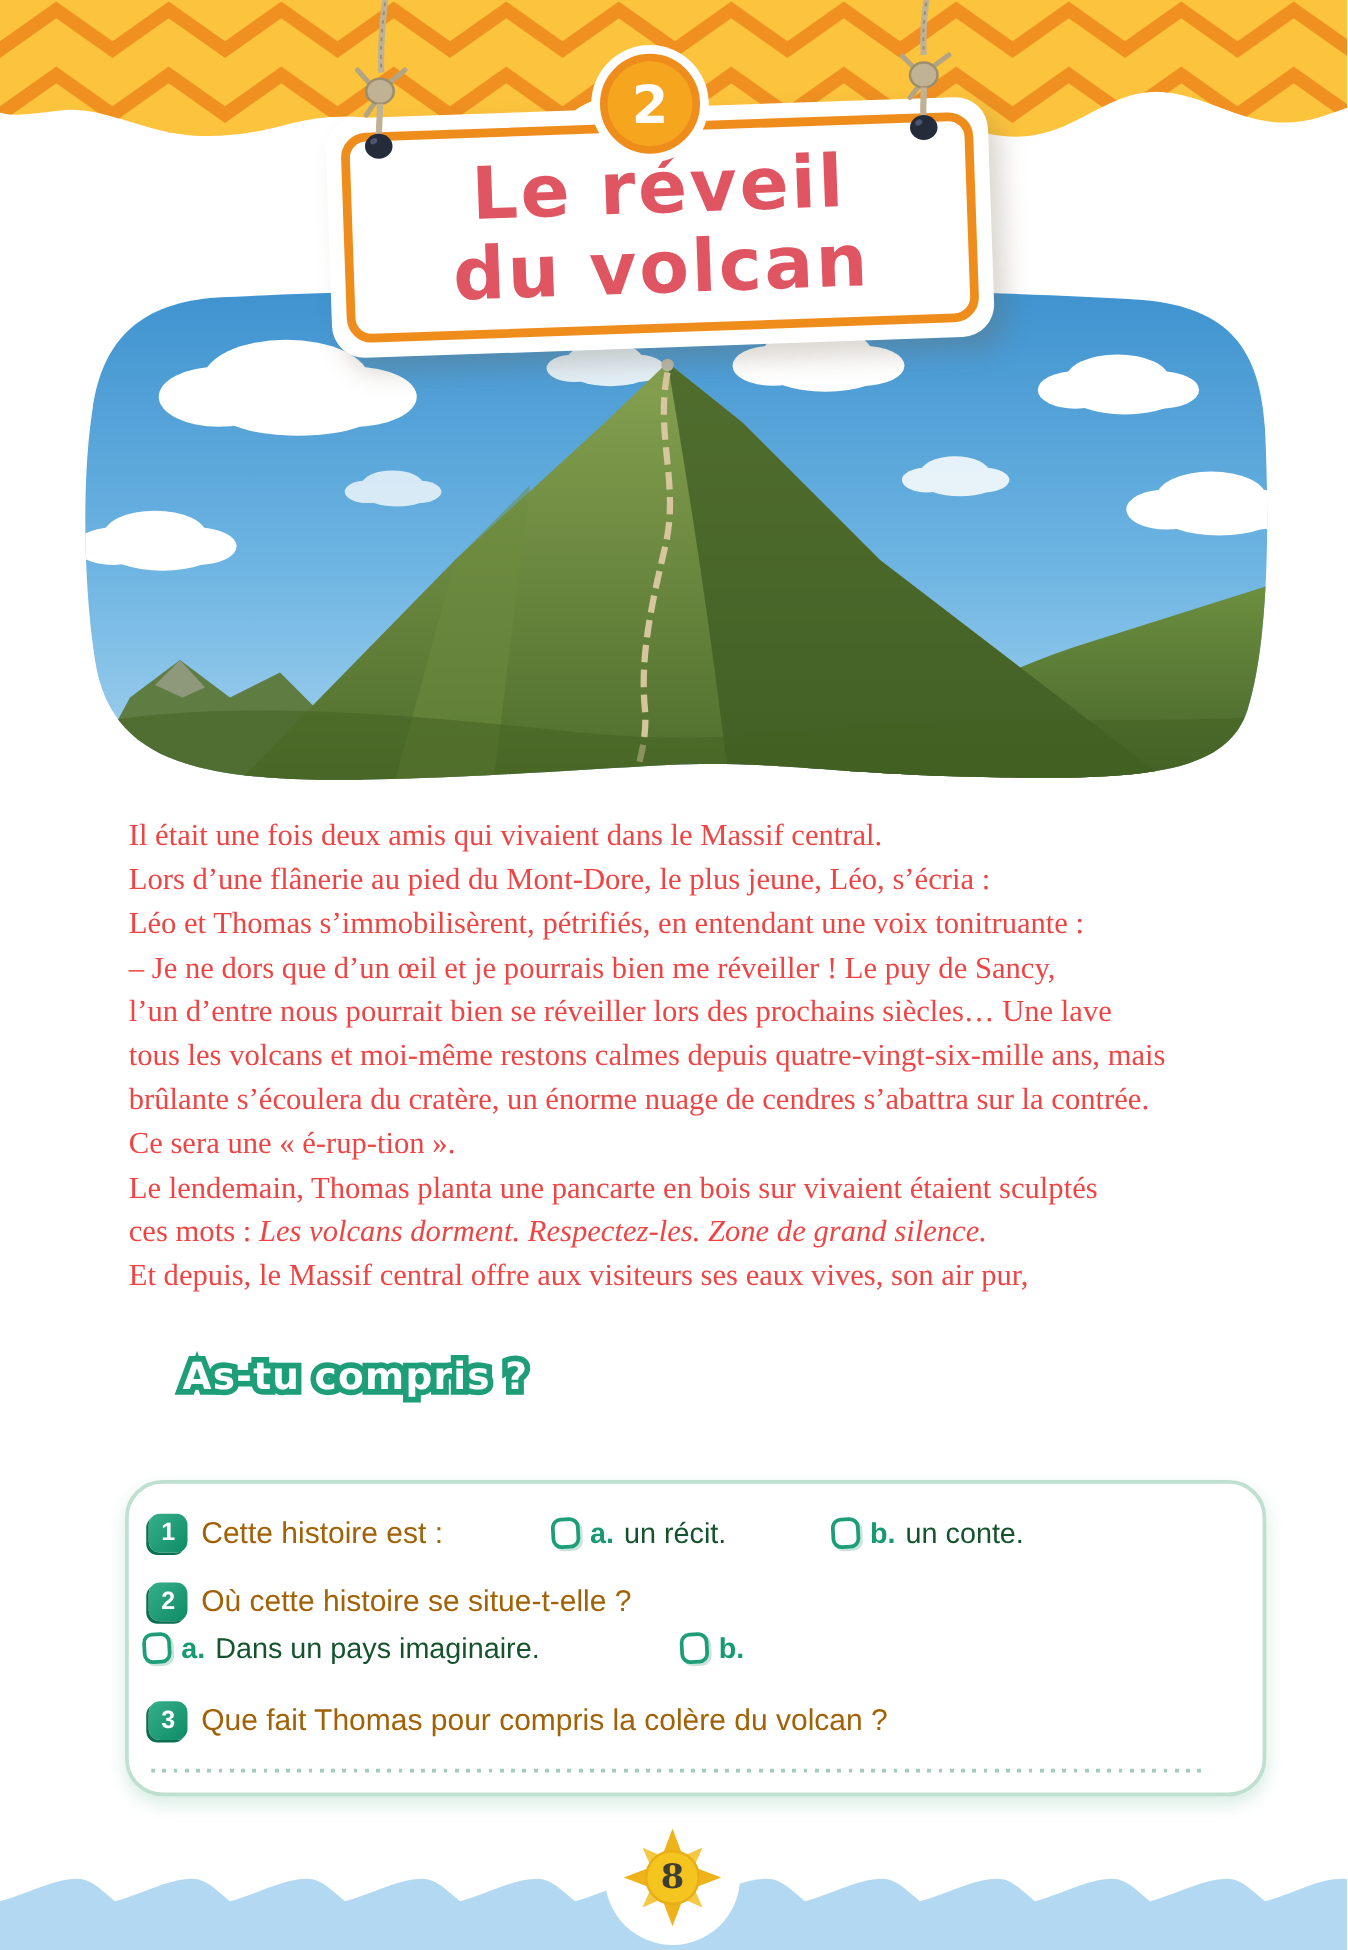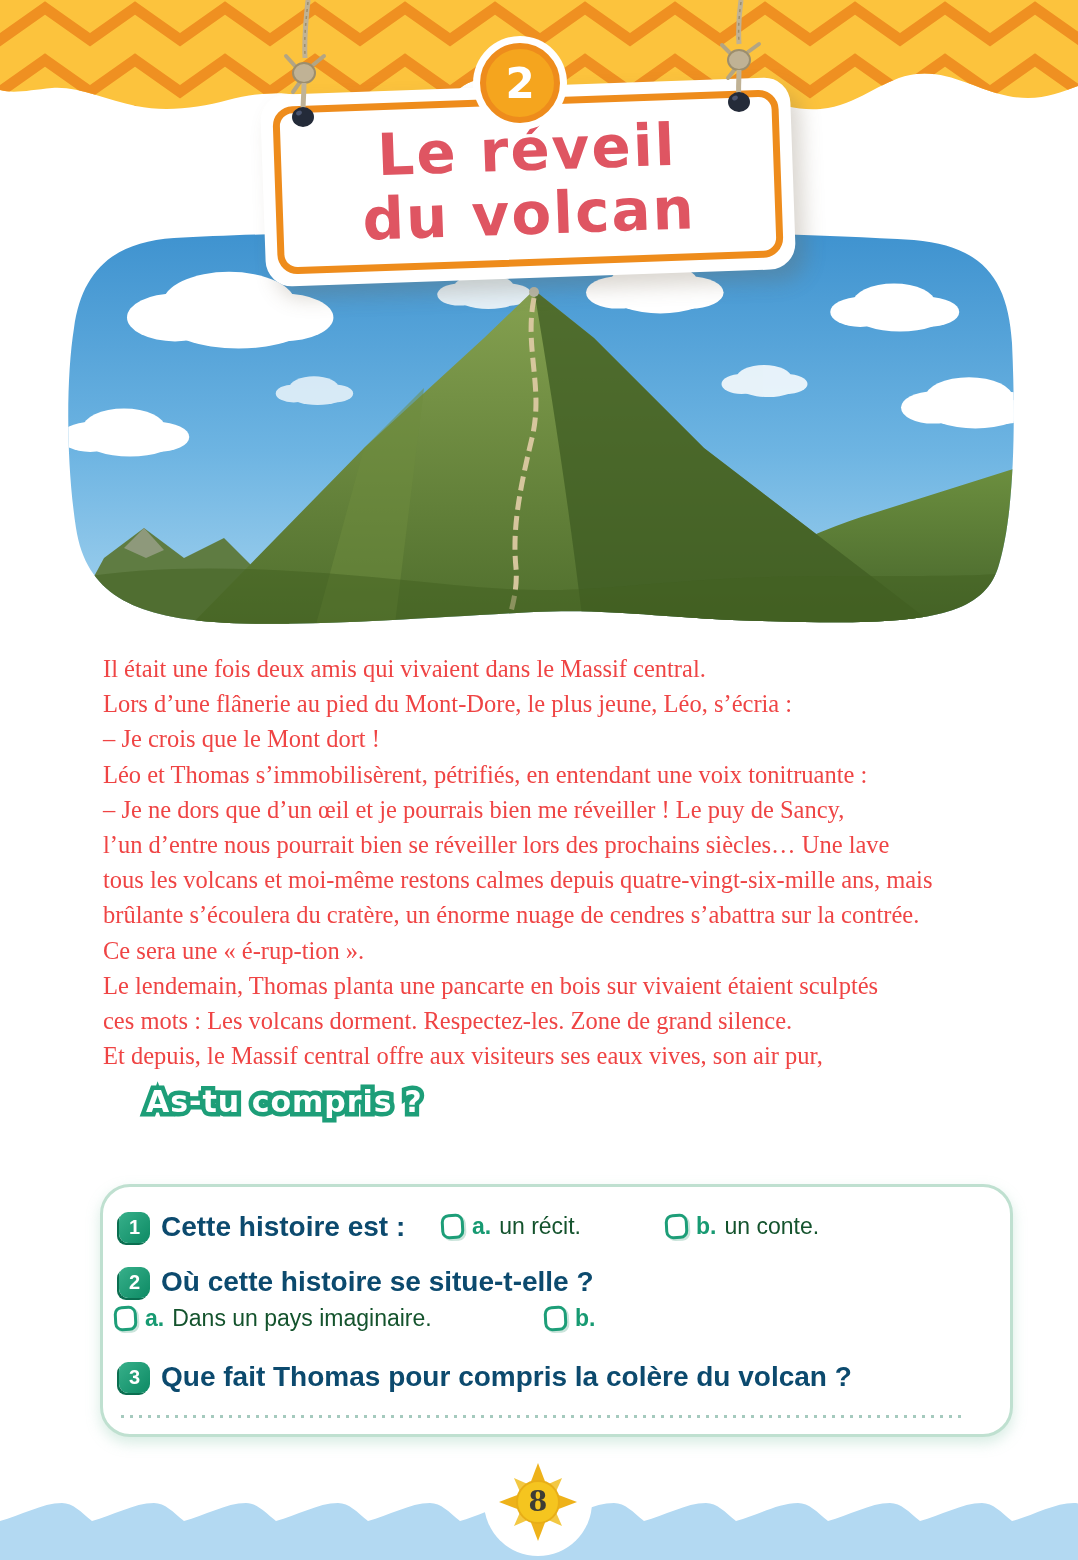--- a/index.html
+++ b/index.html
@@ -24,36 +24,36 @@
         font-size:42px;font-weight:bold;font-family:"DejaVu Sans",sans-serif;}
   .ropes{position:absolute;left:0;top:0;z-index:6;pointer-events:none;}
 
   
   .photo{position:absolute;left:64px;top:228px;z-index:3;}
 
   
   .story{position:absolute;left:103px;top:651px;width:915px;z-index:2;
         font-family:"Liberation Serif",serif;font-size:24.5px;color:#ef4444;}
   .story-line{height:35.2px;line-height:35.2px;white-space:nowrap;}
-  .story-line .it{margin-top:44px;}
+  .story-line .it{font-style:italic;margin-top:44px;}
 
   
   .quiz-heading{position:absolute;left:146px;top:1084px;z-index:3;font-size:30px;font-weight:bold;
         letter-spacing:1px;font-family:"DejaVu Sans",sans-serif;}
   .qh-outline{position:absolute;left:0;top:0;color:#1d9e78;-webkit-text-stroke:9px #1d9e78;
         text-shadow:3px 0 0 #1d9e78,-3px 0 0 #1d9e78,0 3px 0 #1d9e78,0 -3px 0 #1d9e78;}
   .qh-fill{position:relative;color:#ffffff;}
   .quiz-box{position:absolute;left:100px;top:1184px;width:913px;height:253px;background:#fff;
         border:3px solid #bfe0d0;border-radius:30px;box-sizing:border-box;z-index:2;
         box-shadow:0 6px 14px rgba(140,200,175,.35);}
   .q-row{position:absolute;display:flex;align-items:center;gap:11px;}
   .q-num{width:31px;height:31px;border-radius:9px;background:linear-gradient(135deg,#37b08a,#0d8a64);
         box-shadow:-2px 2px 0 #0b6e50;color:#fff;font-weight:bold;font-size:20px;flex:0 0 31px;
         display:flex;align-items:center;justify-content:center;}
-  .q-text{color:#0c4a6e;font-weight:bold;font-size:28px;white-space:nowrap;}
+  .q-text{color:#a16207;font-weight:normal;font-size:24px;white-space:nowrap;}
   .opt{position:absolute;display:flex;align-items:center;gap:8px;font-size:23px;white-space:nowrap;}
   .checkbox{width:23px;height:25px;border:3px solid #1d9e78;border-radius:8px;background:#fff;
         box-sizing:border-box;transform:rotate(-3deg);box-shadow:2px 2px 0 rgba(160,205,190,.55);flex:0 0 23px;}
   .opt-key{color:#179a72;font-weight:bold;}
   .opt-label{color:#14532d;}
   .dotline{position:absolute;left:18px;top:228px;width:844px;height:3px;
         background:repeating-linear-gradient(90deg,#a5cabe 0 3px,transparent 3px 9px);}
 
   
   .footer{position:absolute;left:0;top:1460px;z-index:1;}
@@ -164,21 +164,20 @@
       <path d="M300,220 L360,160 L330,404 L250,404 Z" fill="#6e8c3e" opacity=".5"></path>
       <circle cx="470" cy="64" r="5" fill="#b9b9a8"></circle>
       <path d="M470,70 C460,120 480,160 468,210 C456,260 448,300 452,340 C454,365 446,385 442,404" fill="none" stroke="#dcc9a2" stroke-width="5" stroke-dasharray="14 6" opacity=".95"></path>
       <path d="M0,404 L0,352 C120,330 260,344 380,356 C500,368 520,360 640,352 C760,344 900,352 952,344 L952,404 Z" fill="#41601f" opacity=".5"></path>
     </g>
   </svg>
 
   <div class="story">
       <div class="story-line"><span>Il était une fois deux amis qui vivaient dans le Massif central.</span></div>
       <div class="story-line"><span>Lors d’une flânerie au pied du Mont-Dore, le plus jeune, Léo, s’écria :</span></div>
-      <div class="story-line"><span>– Je crois que le Mont dort !</span></div>
       <div class="story-line"><span>Léo et Thomas s’immobilisèrent, pétrifiés, en entendant une voix tonitruante :</span></div>
       <div class="story-line"><span>– Je ne dors que d’un œil et je pourrais bien me réveiller ! Le puy de Sancy,</span></div>
       <div class="story-line"><span>l’un d’entre nous pourrait bien se réveiller lors des prochains siècles… Une lave</span></div>
       <div class="story-line"><span>tous les volcans et moi-même restons calmes depuis quatre-vingt-six-mille ans, mais</span></div>
       <div class="story-line"><span>brûlante s’écoulera du cratère, un énorme nuage de cendres s’abattra sur la contrée.</span></div>
       <div class="story-line"><span>Ce sera une « é-rup-tion ».</span></div>
       <div class="story-line"><span>Le lendemain, Thomas planta une pancarte en bois sur vivaient étaient sculptés</span></div>
       <div class="story-line"><span>ces mots : </span><span class="it">Les volcans dorment. Respectez-les. Zone de grand silence.</span></div>
       <div class="story-line"><span>Et depuis, le Massif central offre aux visiteurs ses eaux vives, son air pur,</span></div>
     </div>

